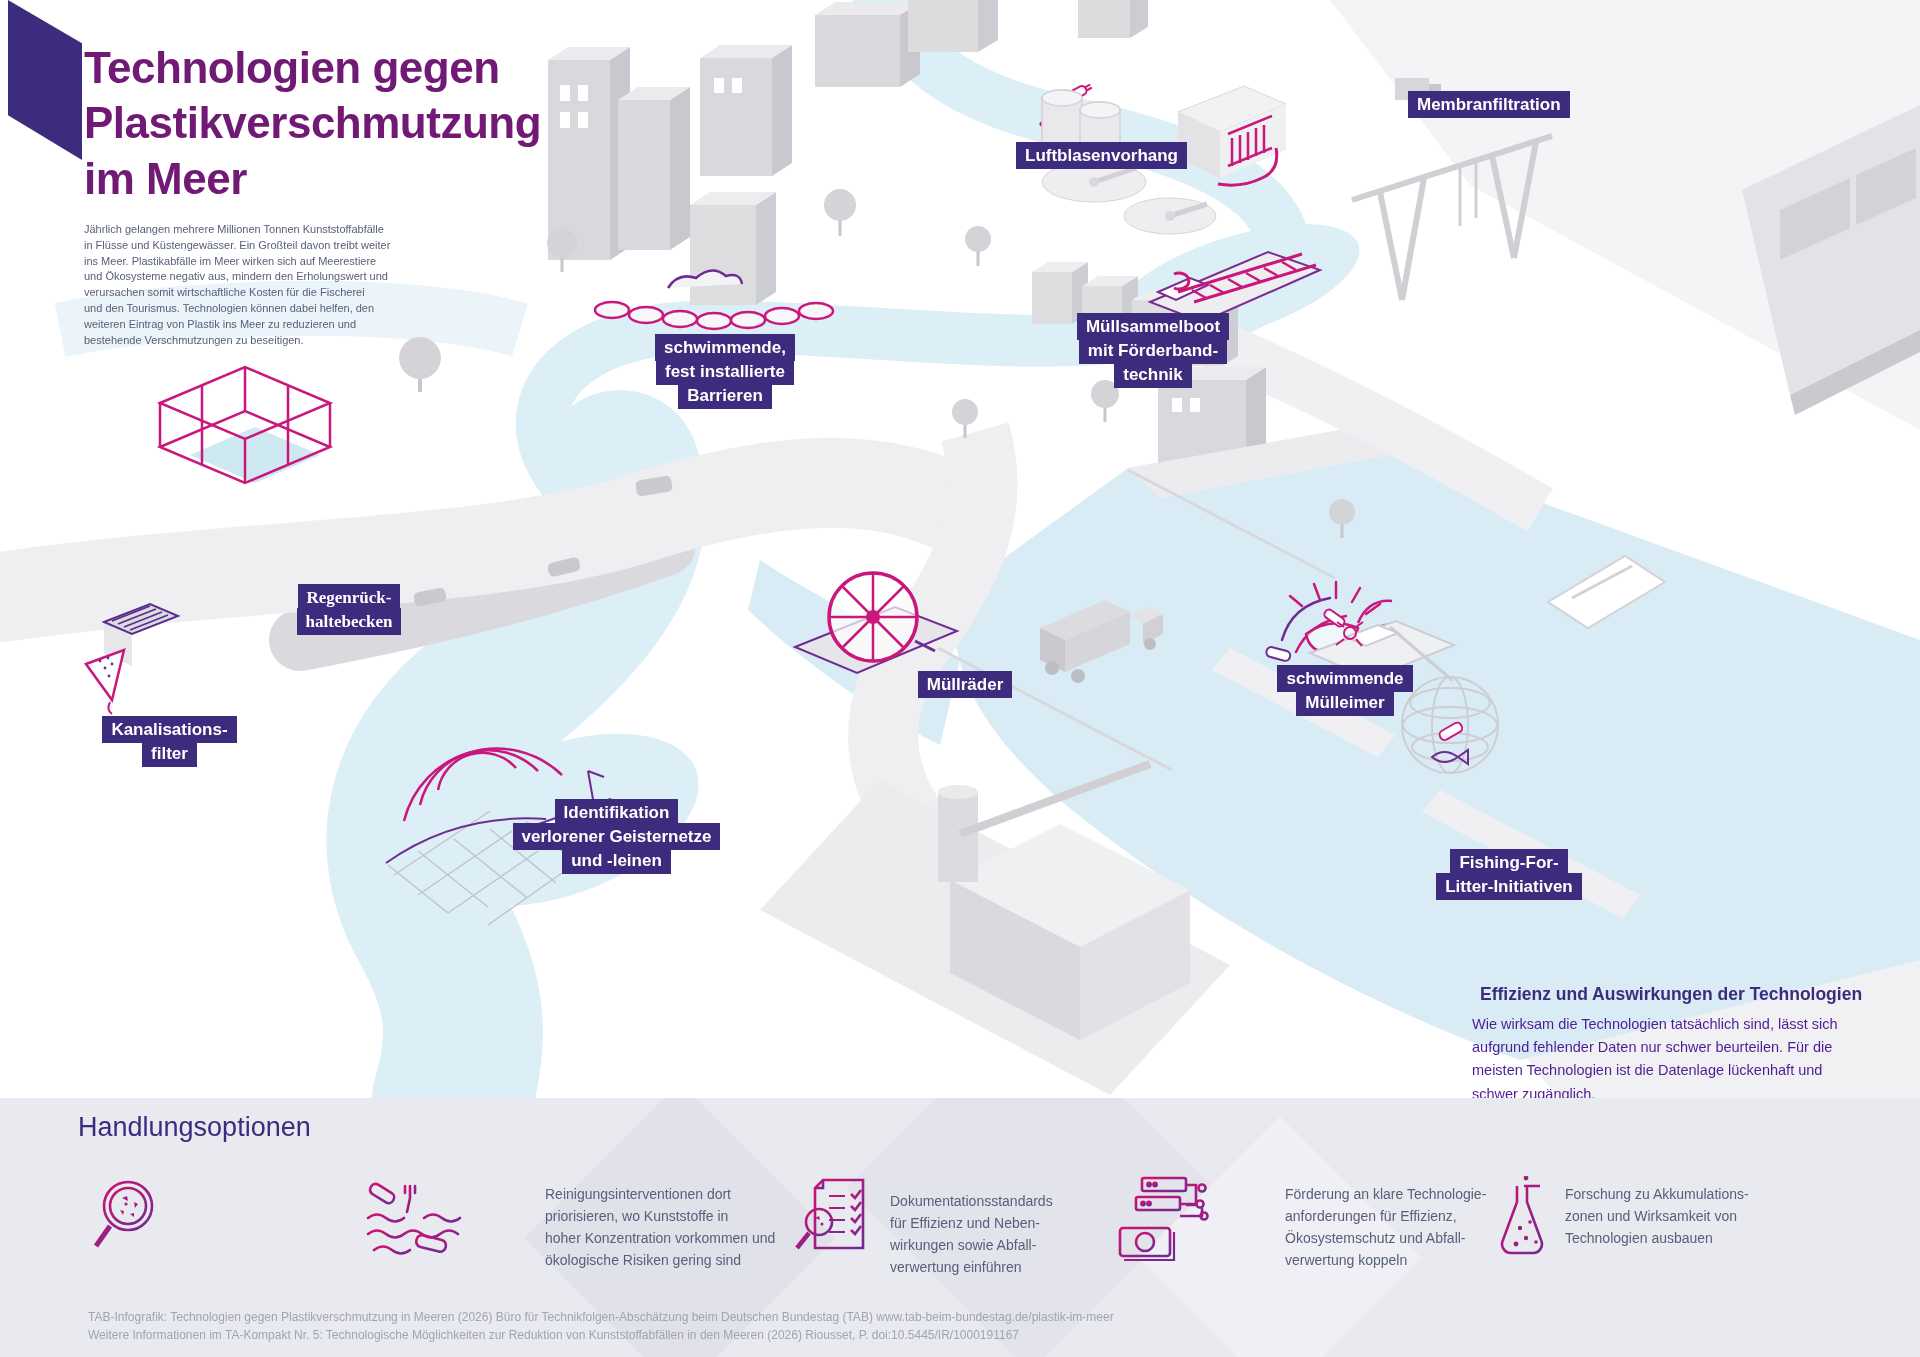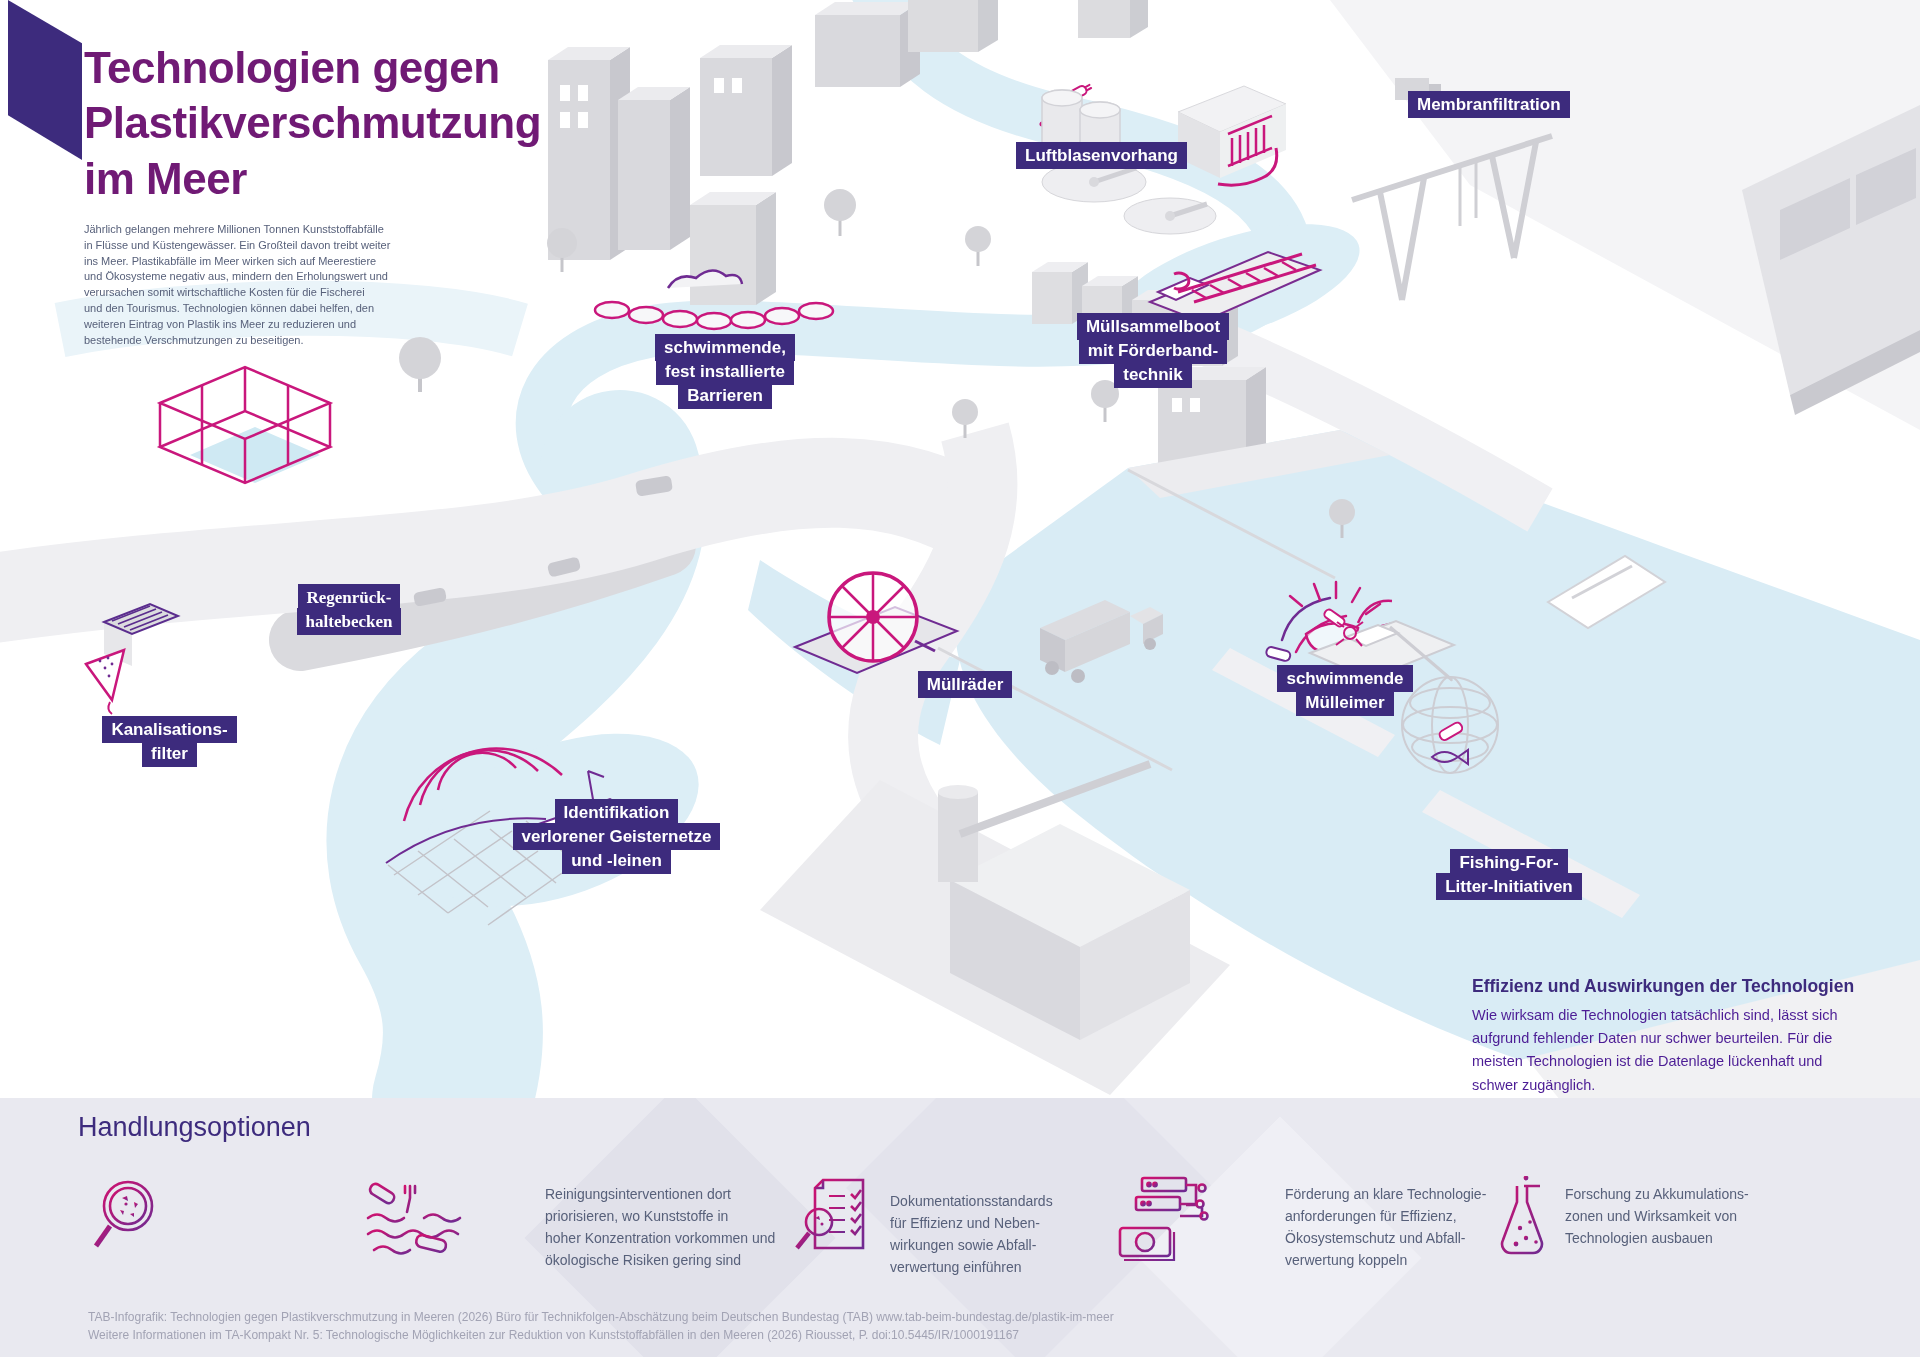--- a/index.html
+++ b/index.html
@@ -11,21 +11,21 @@
   .title{position:absolute;left:84px;top:40px;margin:0;width:520px;
          font-size:44px;line-height:1.26;font-weight:bold;color:#701a75;
          letter-spacing:-0.5px;white-space:pre-line;}
   .intro{position:absolute;left:84px;top:222px;width:510px;margin:0;
          font-size:11px;line-height:1.44;color:#57607a;white-space:pre-line;}
   .map-label{position:absolute;text-align:center;}
   .map-label .lbl{display:inline;background:#3d2b7d;color:#ffffff;font-weight:bold;
          font-size:17px;line-height:1.4;padding:4px 9px;white-space:pre-line;
          box-decoration-break:clone;margin-top:13px;-webkit-box-decoration-break:clone;}
   .efficiency{position:absolute;left:1472px;top:976px;width:410px;}
-  .efficiency h2{margin:0;font-size:17.5px;font-weight:bold;color:#3d2b7d;}
+  .efficiency h2{margin:8px;font-size:17.5px;font-weight:bold;color:#3d2b7d;}
   .efficiency p{margin:7px 0 0 0;font-size:14.5px;line-height:1.6;color:#4c1d95;white-space:pre-line;}
   .band{position:absolute;left:0;top:1098px;width:1920px;height:259px;background:#e9e9f0;overflow:hidden;}
   .band .deco{position:absolute;background:#e1e1ea;transform:rotate(45deg);}
   .band h2{position:absolute;left:78px;top:14px;margin:0;font-size:27px;font-weight:normal;color:#3d2b7d;}
   .opt-icon{position:absolute;top:78px;width:70px;height:92px;}
   .opt-text{position:absolute;top:86px;font-size:14px;line-height:1.57;color:#57607a;white-space:pre-line;}
   .footer{position:absolute;left:88px;top:1308px;font-size:12px;line-height:1.5;color:#a2a3b4;}
   .footer div{white-space:nowrap;}
 </style>
 </head>

